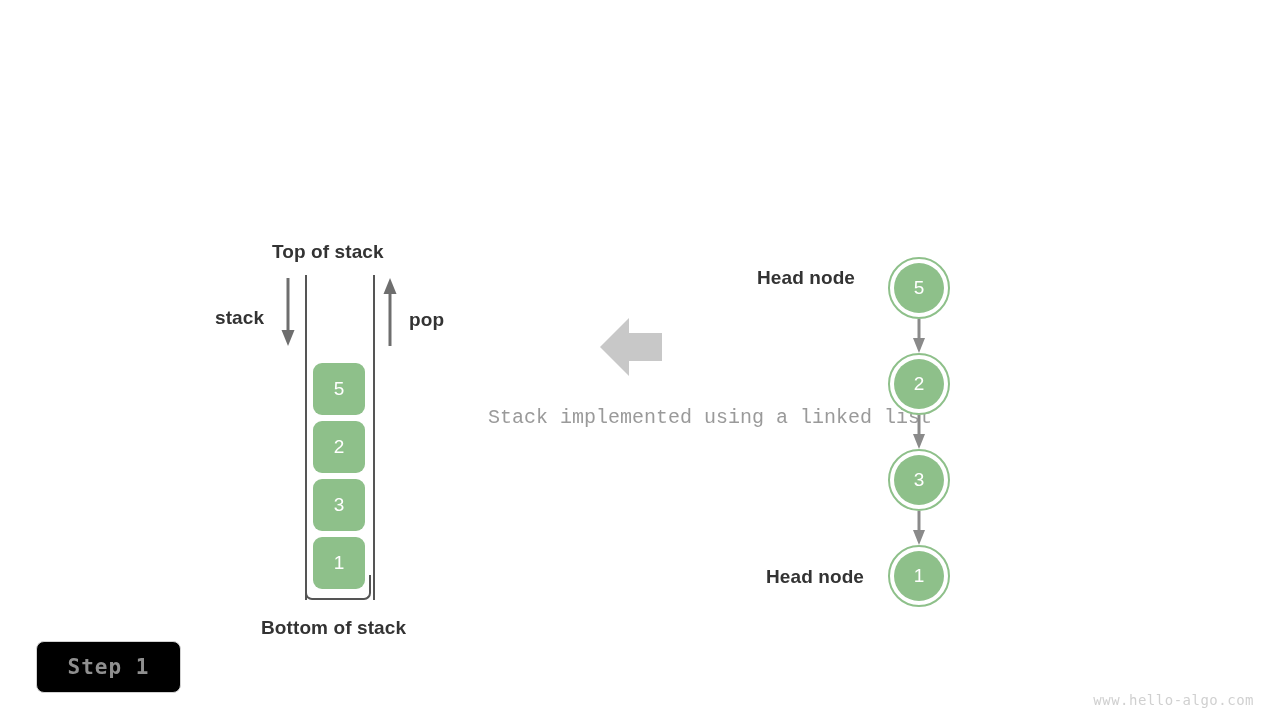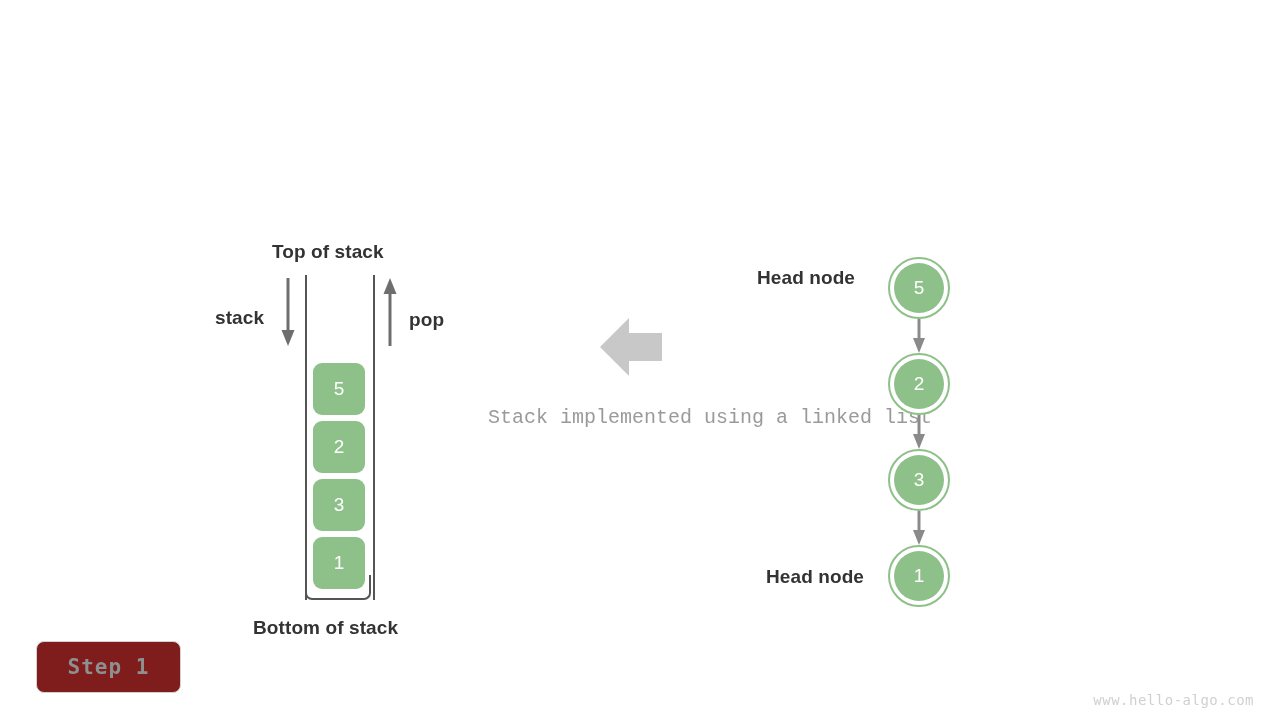--- a/index.html
+++ b/index.html
@@ -141,21 +141,21 @@
 
   
   .step-badge {
     position: absolute;
     left: 36px;
     top: 641px;
     width: 145px;
     height: 52px;
     border: 1px solid #d2d2d2;
     border-radius: 8px;
-    background: #7f1d1d;
+    background: #000000;
     display: flex;
     align-items: center;
     justify-content: center;
     font-family: "DejaVu Sans Mono", monospace;
     font-size: 21px;
     font-weight: bold;
     color: #8f8f8f;
     letter-spacing: 1px;
     box-sizing: border-box;
   }
@@ -199,21 +199,21 @@
     <div class="stack-floor"></div>
 
     <div class="stack-cells">
       <div class="stack-cell">5</div>
       <div class="stack-cell">2</div>
       <div class="stack-cell">3</div>
       <div class="stack-cell">1</div>
     </div>
   </div>
 
-  <div class="label-bold" style="left:253px; top:617px;">Bottom of stack</div>
+  <div class="label-bold" style="left:261px; top:617px;">Bottom of stack</div>
 
   <svg class="block-arrow" width="62" height="58" viewBox="0 0 62 58">
     <polygon points="0,29 29,0 29,15 62,15 62,43 29,43 29,58" fill="#c8c8c8"></polygon>
   </svg>
 
   <div class="caption-gray" style="left:441px; top:406px;">Stack implemented using a linked list</div>
 
   <div class="label-bold" style="left:757px; top:267px;">Head node</div>
 
   <div class="label-bold" style="left:766px; top:566px;">Head node</div>

